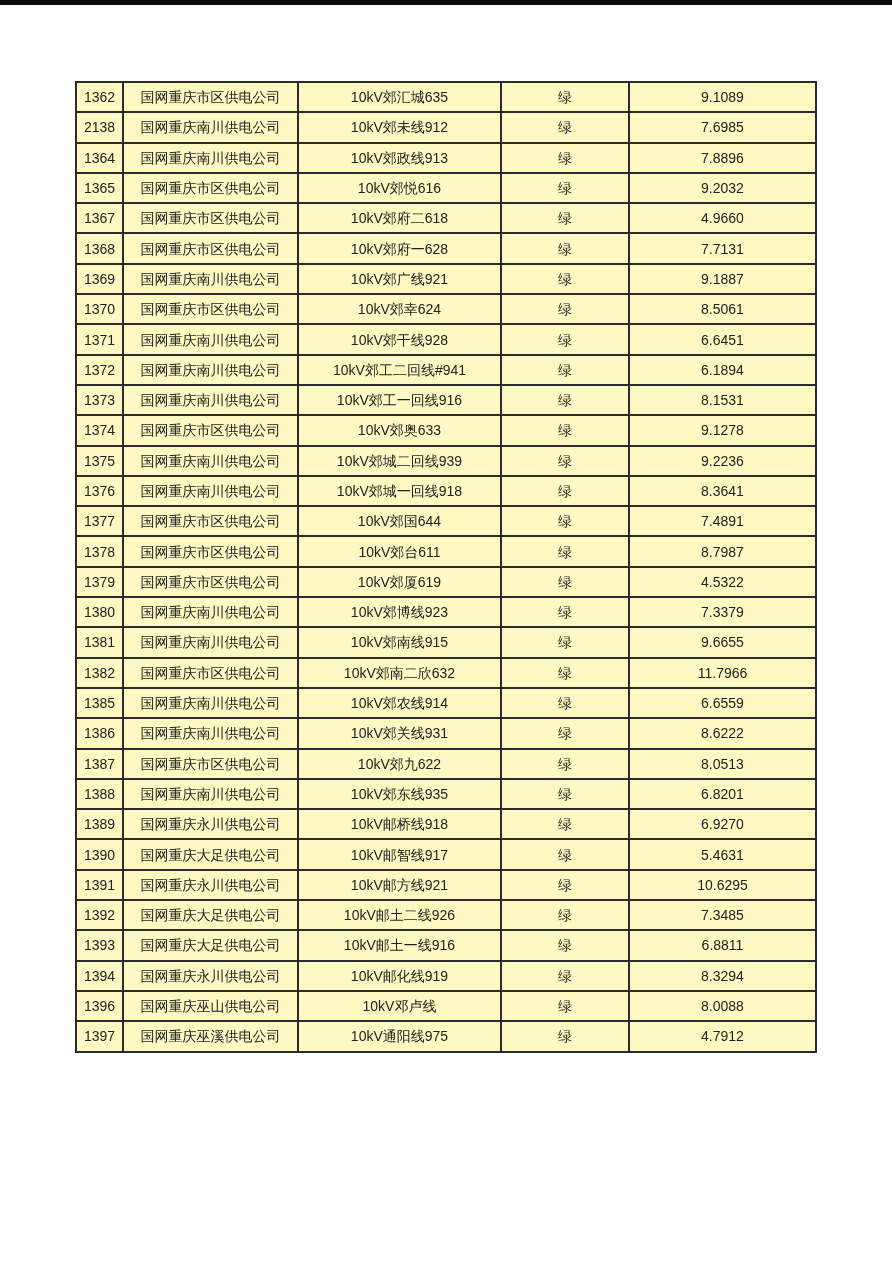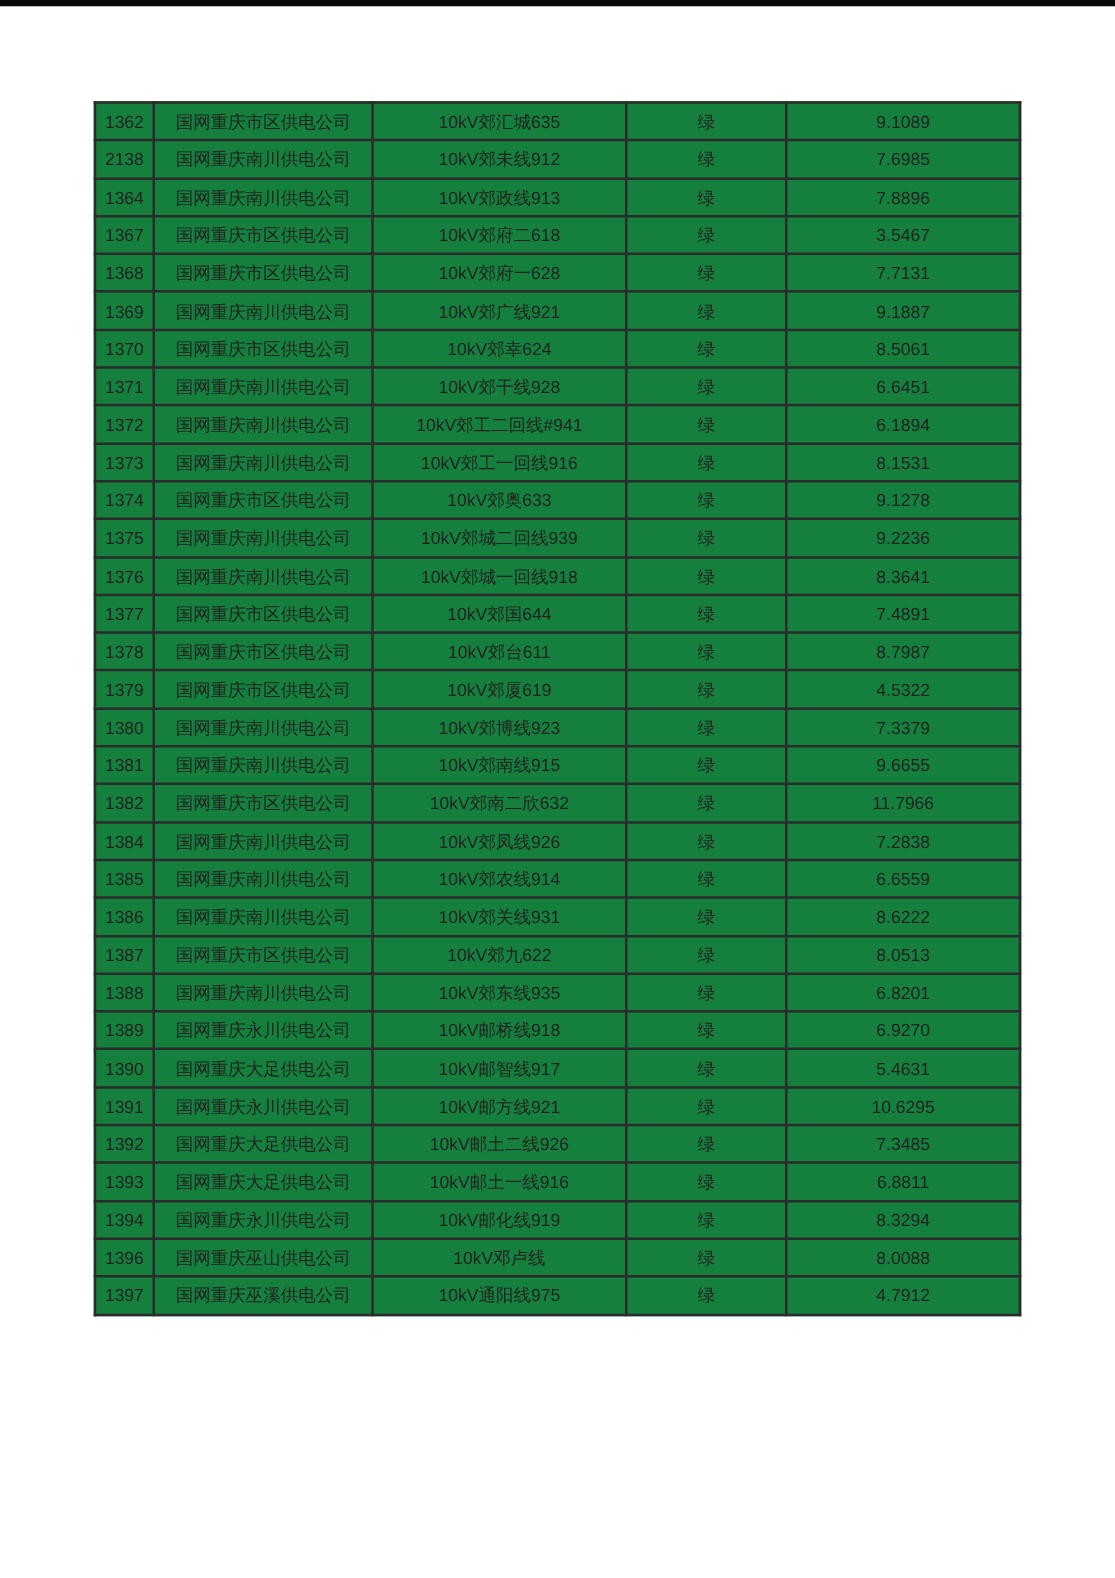--- a/index.html
+++ b/index.html
@@ -23,21 +23,21 @@
     height: 5px;
     background: #0a0a0a;
   }
   table.doc-table {
     position: absolute;
     left: 75px;
     top: 81px;
     width: 740px;
     border-collapse: collapse;
     table-layout: fixed;
-    background: #15803d;
+    background: #fef9c3;
   }
   table.doc-table td {
     border: 2px solid #2b2b2b;
     height: 28.3px;
     padding: 0 2px;
     text-align: center;
     vertical-align: middle;
     font-size: 14px;
     line-height: 1;
     color: #212121;
@@ -79,25 +79,32 @@
         <td>7.6985</td>
       </tr>
       <tr>
         <td>1364</td>
         <td>国网重庆南川供电公司</td>
         <td>10kV郊政线913</td>
         <td>绿</td>
         <td>7.8896</td>
       </tr>
       <tr>
+        <td>1365</td>
+        <td>国网重庆市区供电公司</td>
+        <td>10kV郊悦616</td>
+        <td>绿</td>
+        <td>9.2032</td>
+      </tr>
+      <tr>
         <td>1367</td>
         <td>国网重庆市区供电公司</td>
         <td>10kV郊府二618</td>
         <td>绿</td>
-        <td>3.5467</td>
+        <td>4.9660</td>
       </tr>
       <tr>
         <td>1368</td>
         <td>国网重庆市区供电公司</td>
         <td>10kV郊府一628</td>
         <td>绿</td>
         <td>7.7131</td>
       </tr>
       <tr>
         <td>1369</td>
@@ -189,27 +196,20 @@
         <td>10kV郊南线915</td>
         <td>绿</td>
         <td>9.6655</td>
       </tr>
       <tr>
         <td>1382</td>
         <td>国网重庆市区供电公司</td>
         <td>10kV郊南二欣632</td>
         <td>绿</td>
         <td>11.7966</td>
-      </tr>
-      <tr>
-        <td>1384</td>
-        <td>国网重庆南川供电公司</td>
-        <td>10kV郊凤线926</td>
-        <td>绿</td>
-        <td>7.2838</td>
       </tr>
       <tr>
         <td>1385</td>
         <td>国网重庆南川供电公司</td>
         <td>10kV郊农线914</td>
         <td>绿</td>
         <td>6.6559</td>
       </tr>
       <tr>
         <td>1386</td>

